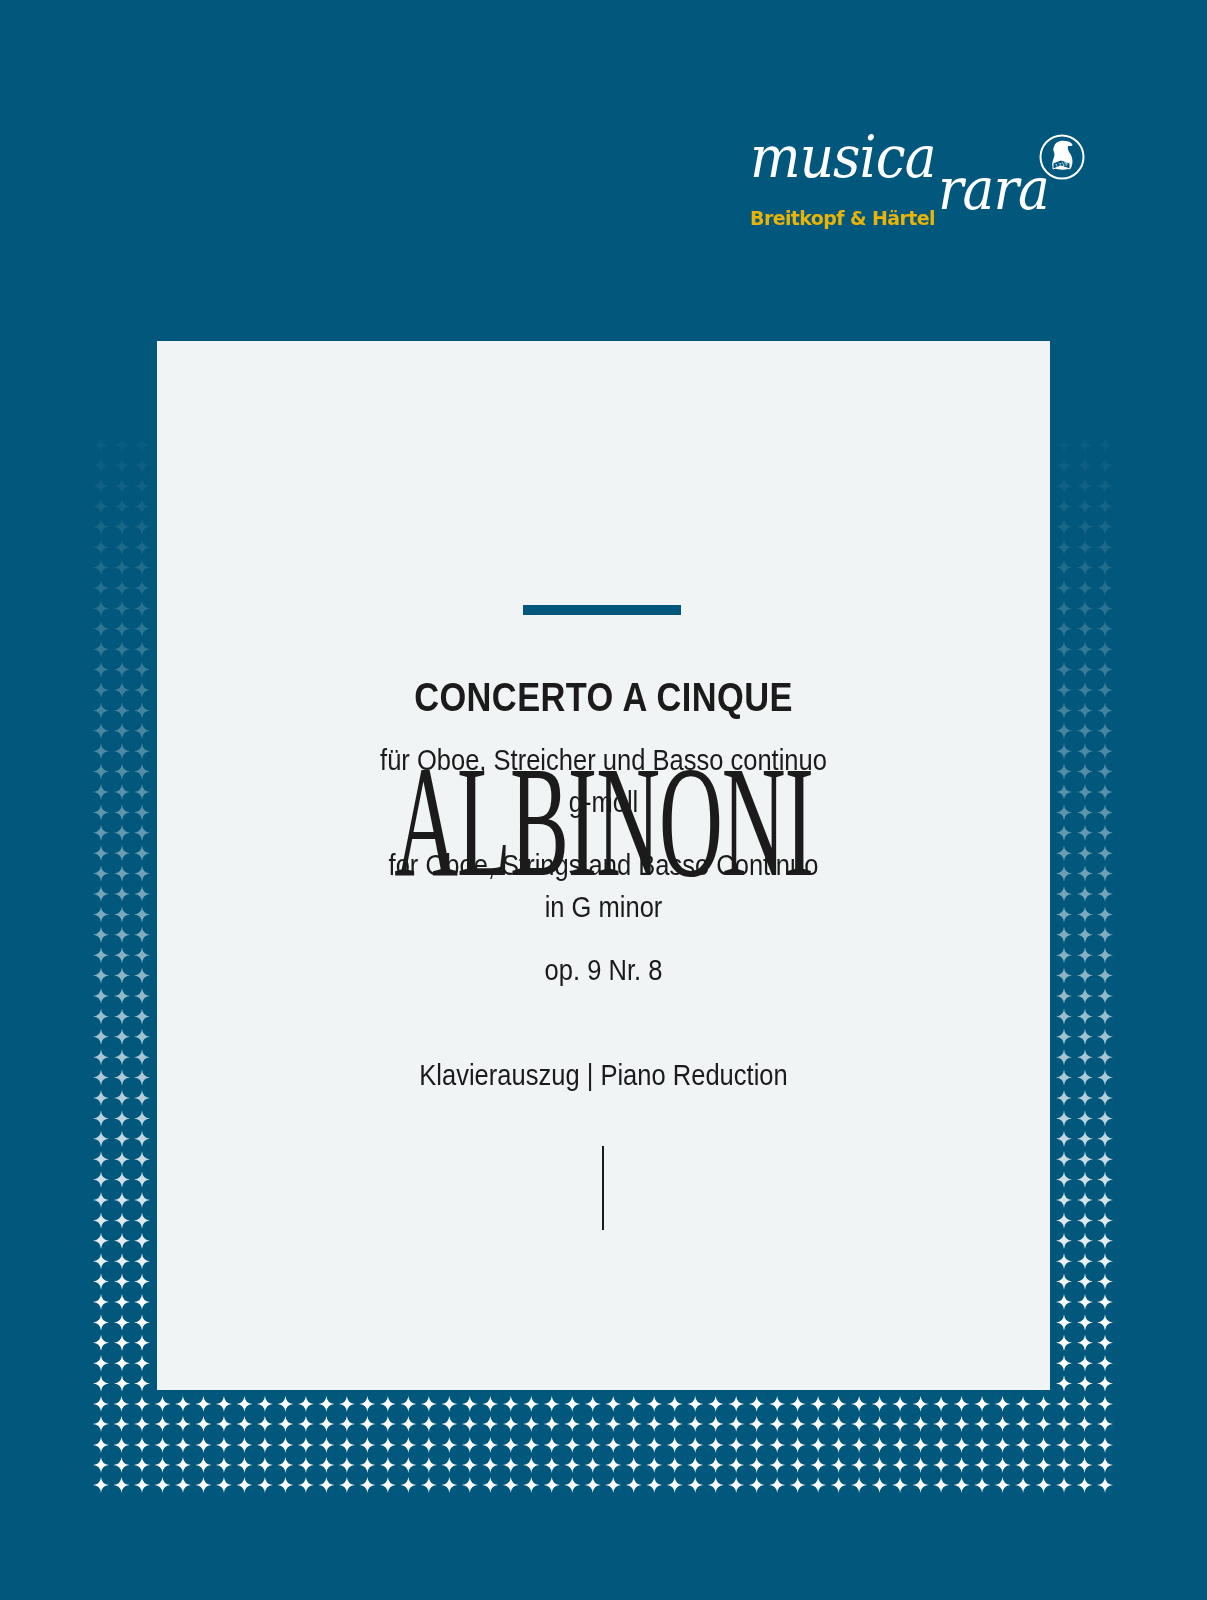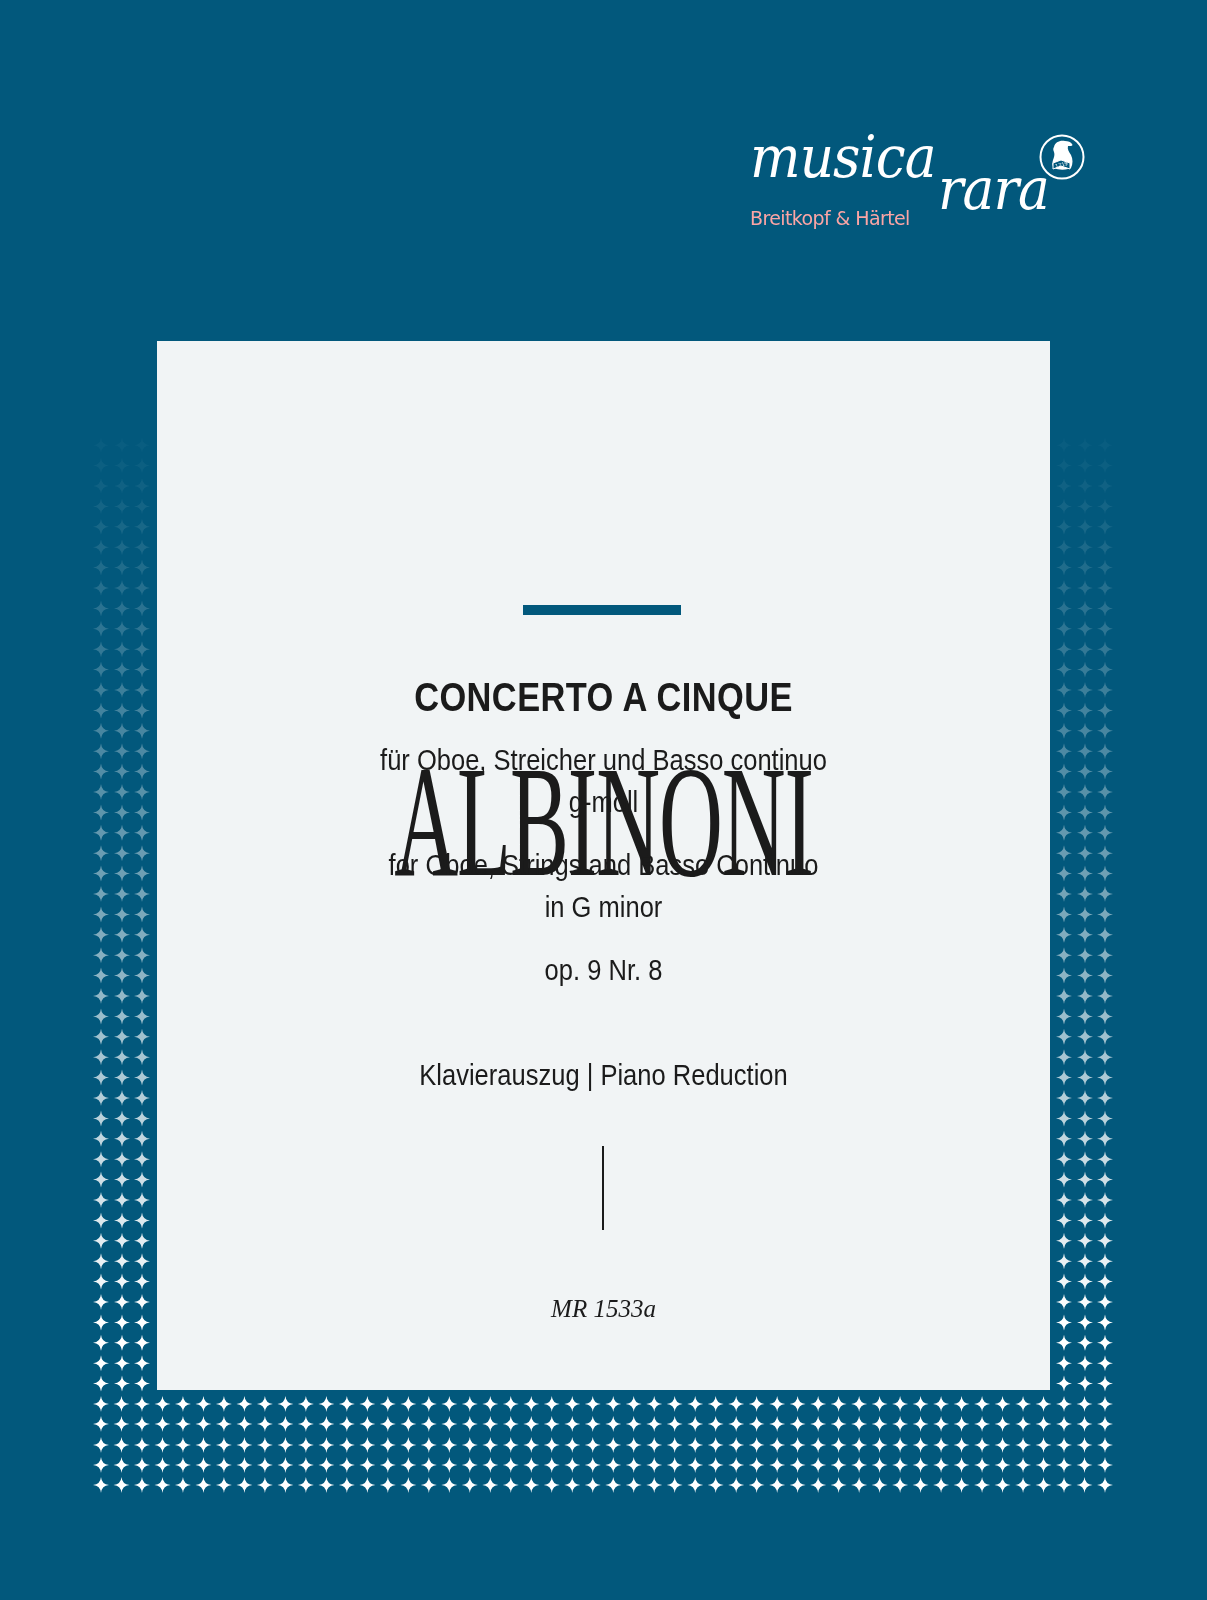--- a/index.html
+++ b/index.html
@@ -24,22 +24,22 @@
   }
   .logo-rara {
     position: absolute; left: 938px; top: 160px;
     font-family: "DejaVu Serif", serif; font-style: italic;
     font-size: 58px; color: #ffffff; letter-spacing: -1px;
     transform: scaleX(0.92); transform-origin: left top;
     line-height: 1;
   }
   .logo-publisher {
     position: absolute; left: 750px; top: 209px;
-    font-family: "DejaVu Sans", sans-serif; font-weight: normal;
-    font-size: 19px; color: #fca5a5; letter-spacing: -0.6px;
+    font-family: "DejaVu Sans", sans-serif; font-weight: bold;
+    font-size: 19px; color: #eab308; letter-spacing: -0.6px;
     line-height: 1;
   }
   .logo-emblem { position: absolute; left: 1038px; top: 133px; width: 48px; height: 48px; }
   .composer {
     position: absolute; left: 0; width: 100%; top: 402px;
     text-align: center;
     font-family: "Liberation Serif", serif;
     font-size: 158px; color: #1b1b1b; line-height: 1;
     transform: scaleX(0.56); transform-origin: center top;
     letter-spacing: -2px;
@@ -628,14 +628,13 @@
   <div class="composer">ALBINONI</div>
   <div class="rule"></div>
   <div class="title">CONCERTO A CINQUE</div>
   <div class="line" style="top:405px;">für Oboe, Streicher und Basso continuo</div>
   <div class="line" style="top:447px;">g-moll</div>
   <div class="line" style="top:510px;">for Oboe, Strings and Basso Continuo</div>
   <div class="line" style="top:552px;">in G minor</div>
   <div class="line" style="top:615px;">op. 9 Nr. 8</div>
   <div class="line" style="top:720px;">Klavierauszug | Piano Reduction</div>
   <div class="divider"></div>
-  <div class="catalog">MR 1533a</div>
 </div>
 
 </body></html>

